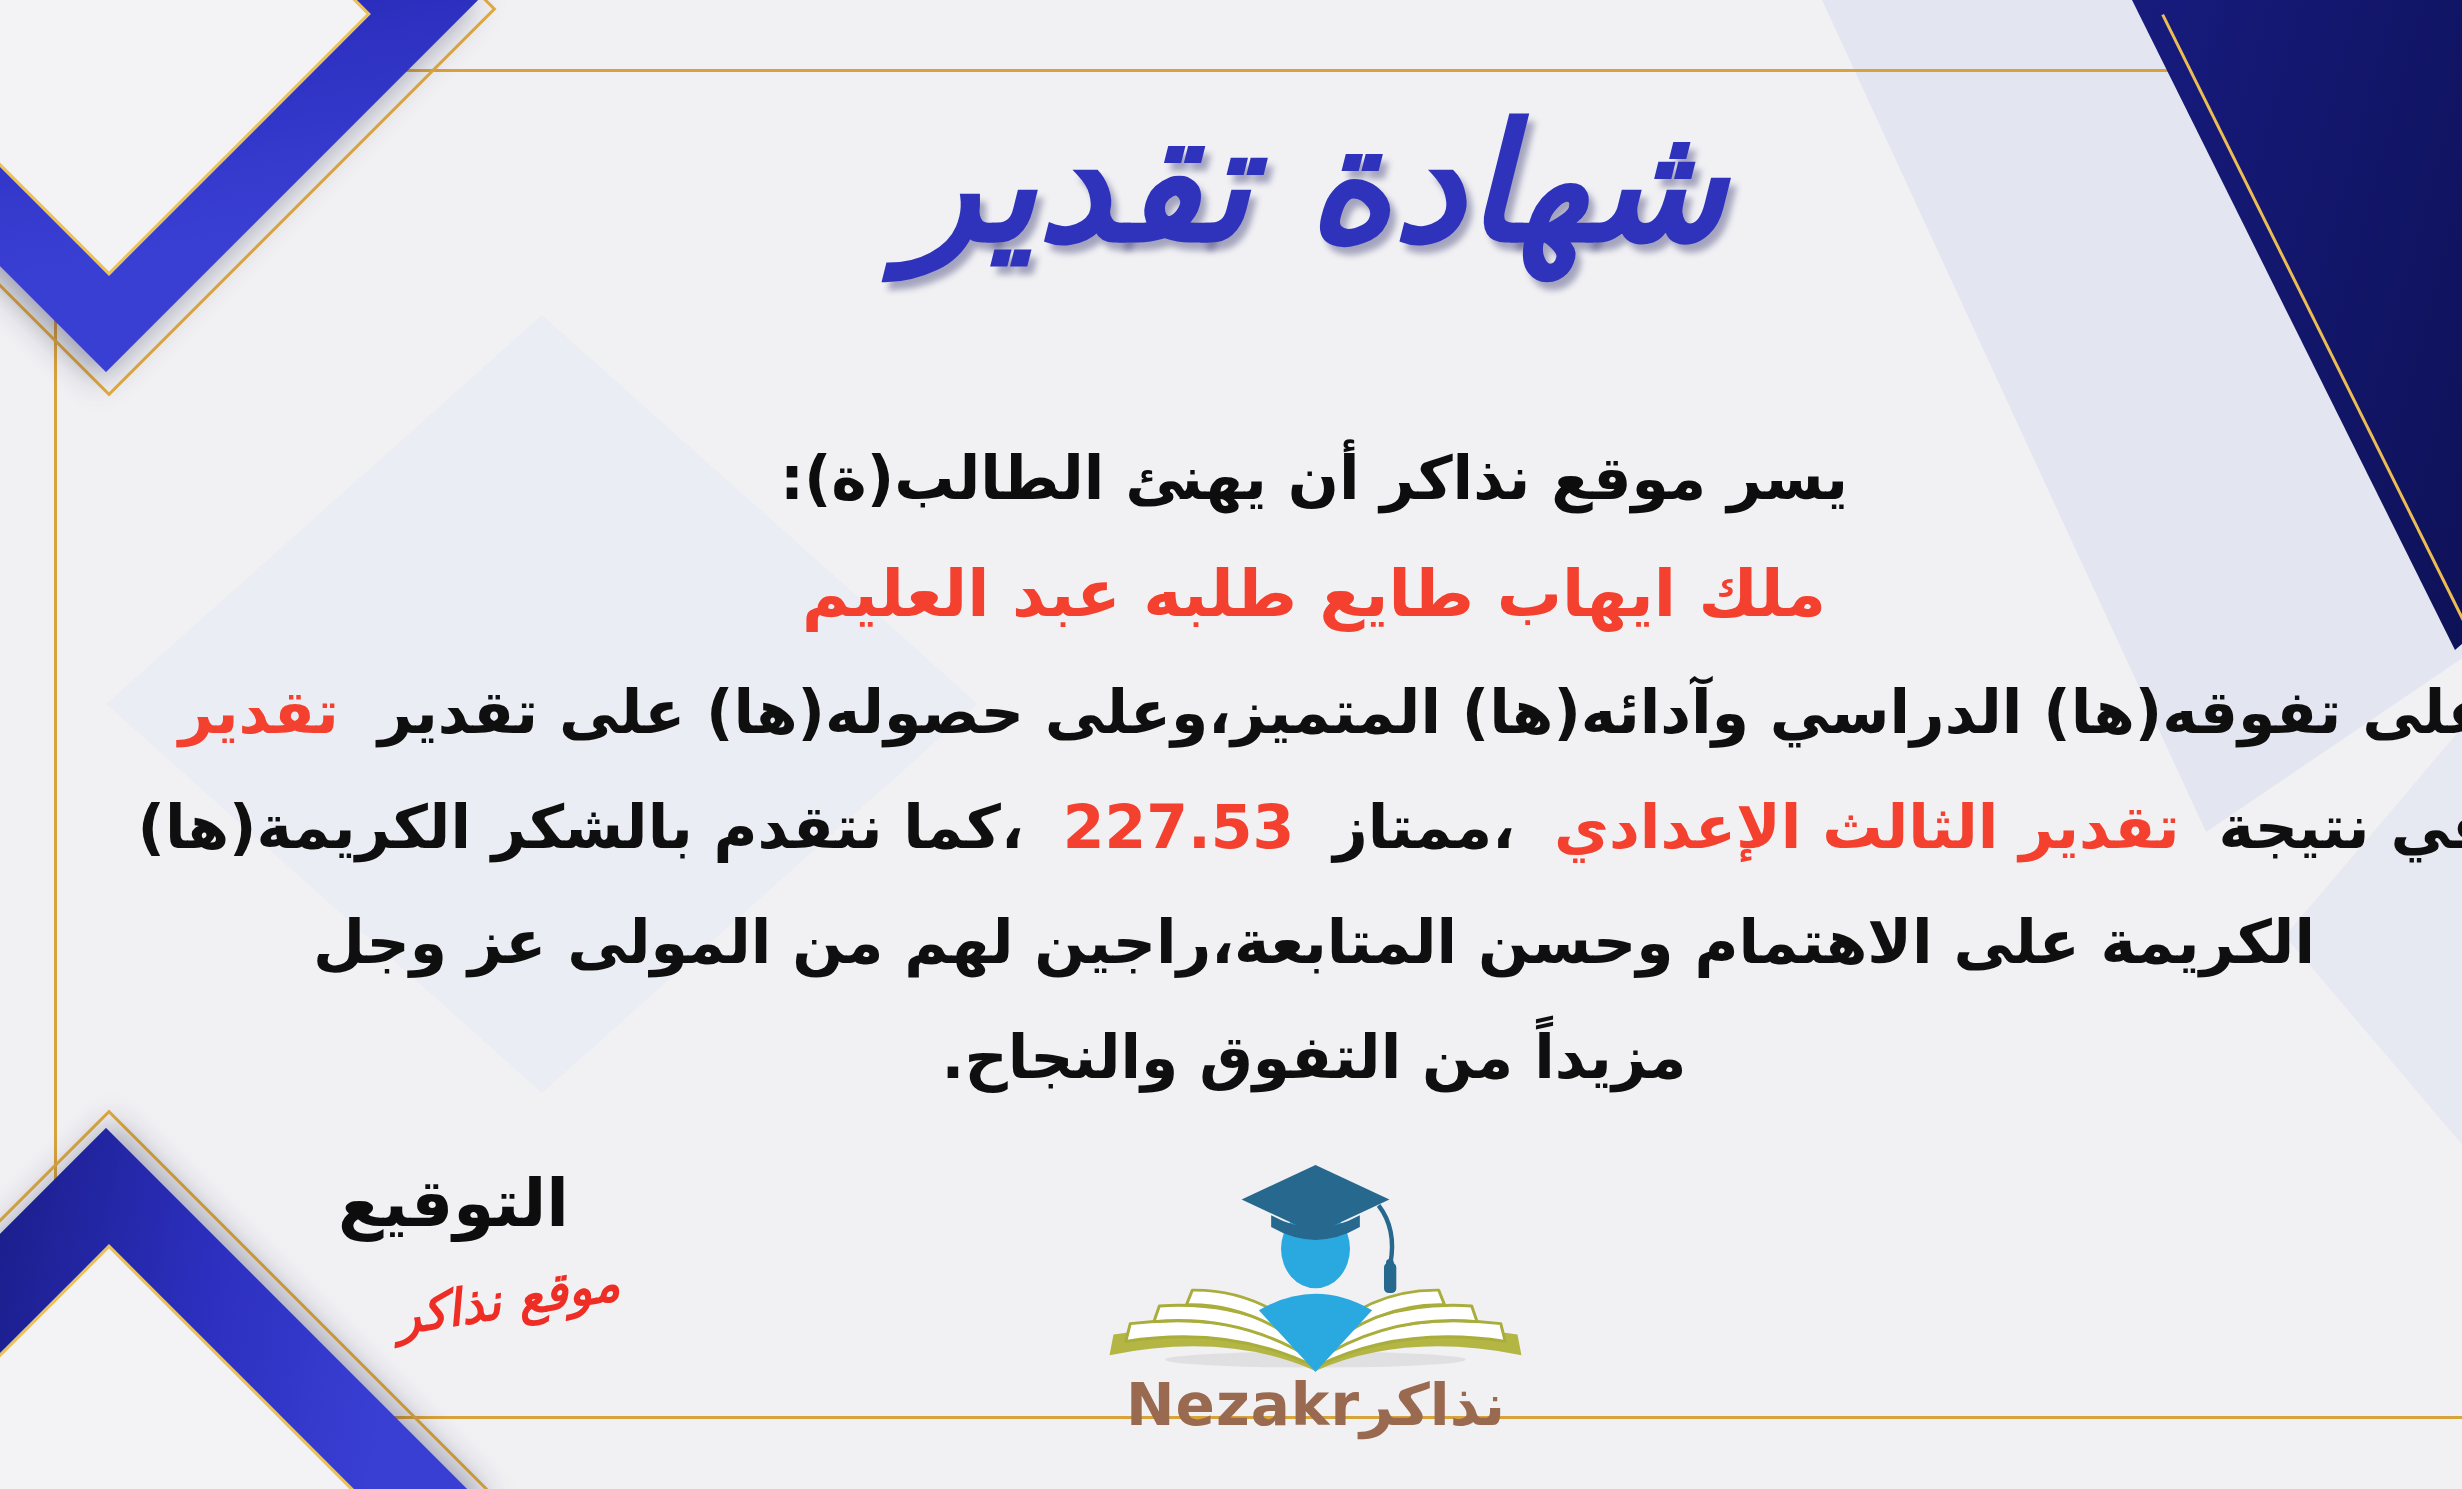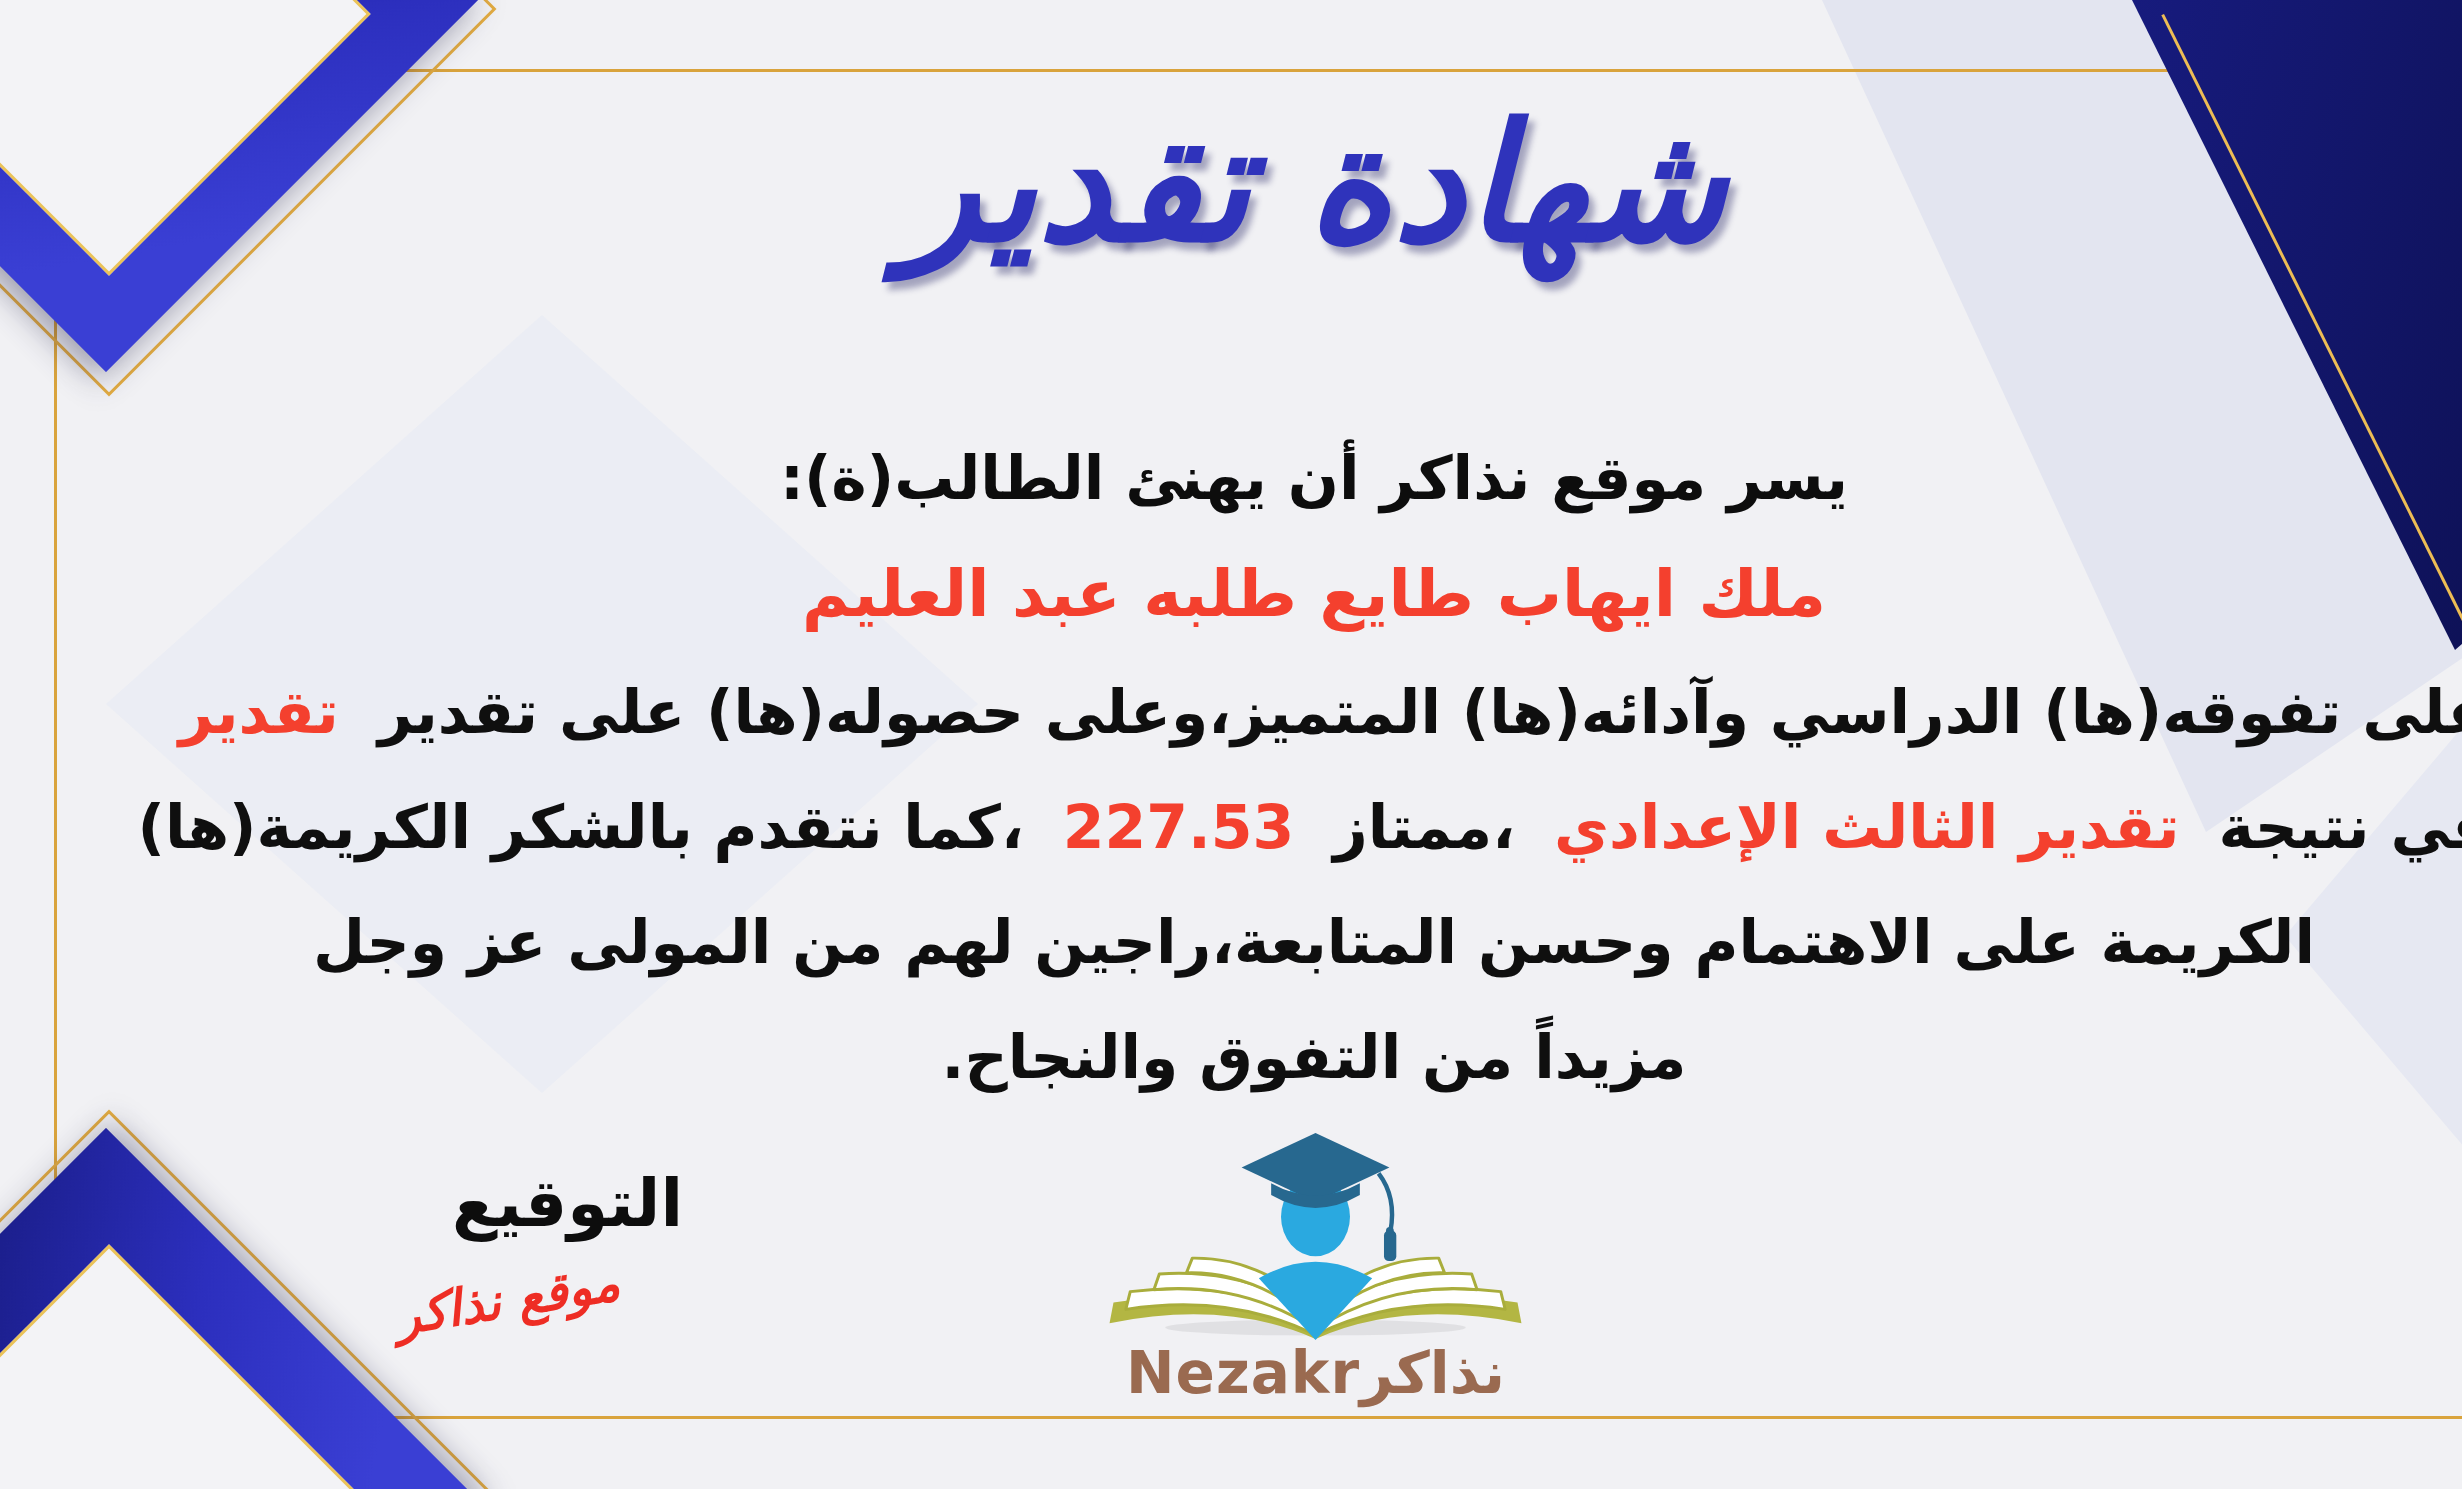--- a/index.html
+++ b/index.html
@@ -47,25 +47,25 @@
   .rtl{direction:rtl;}
   .title{left:0;right:0;top:89px;text-align:center;
     font-size:163px;font-weight:bold;font-style:italic;color:#2f33bb;
     text-shadow:5.9px 7.9px 6.9px rgba(50,50,110,.4);}
   .intro{left:0;right:0;top:443px;text-align:center;font-size:60px;font-weight:bold;color:#0d0d0d;}
   .name{left:0;right:0;top:556px;text-align:center;font-size:65px;font-weight:bold;color:#f4402e;}
   .para{left:79px;right:79px;top:655px;text-align:center;
     font-size:60px;font-weight:bold;color:#0f0f0f;line-height:115px;}
   .red{color:#f4402e;}
   .fill{margin:0 39px;}
-  .sig-label{left:338px;width:345px;top:1165px;text-align:right;font-size:66px;font-weight:bold;color:#0d0d0d;}
+  .sig-label{left:338px;width:345px;top:1165px;text-align:left;font-size:66px;font-weight:bold;color:#0d0d0d;}
   .sig-script{left:335px;width:345px;top:1271px;text-align:center;font-size:50px;font-weight:bold;
     font-style:italic;color:#ee2d24;transform:rotate(-9deg);}
   
-  .logo{left:1079px;top:1128px;width:473px;height:286px;}
+  .logo{left:1079px;top:1160px;width:473px;height:286px;}
   .logo svg{position:absolute;left:0;top:0;}
   .wordmark{position:absolute;top:211px;left:0;right:0;text-align:center;
     font-size:58px;font-weight:bold;color:#9a6a50;direction:ltr;letter-spacing:1px;}
 </style>
 </head>
 <body>
 
 <div class="poly p1"></div>
 <div class="poly p2"></div>
 <div class="poly p3"></div>

